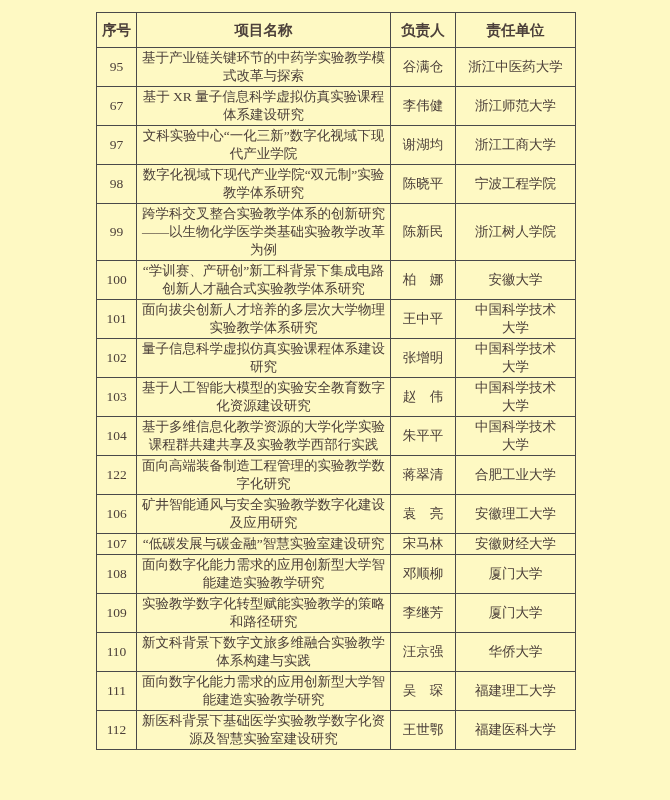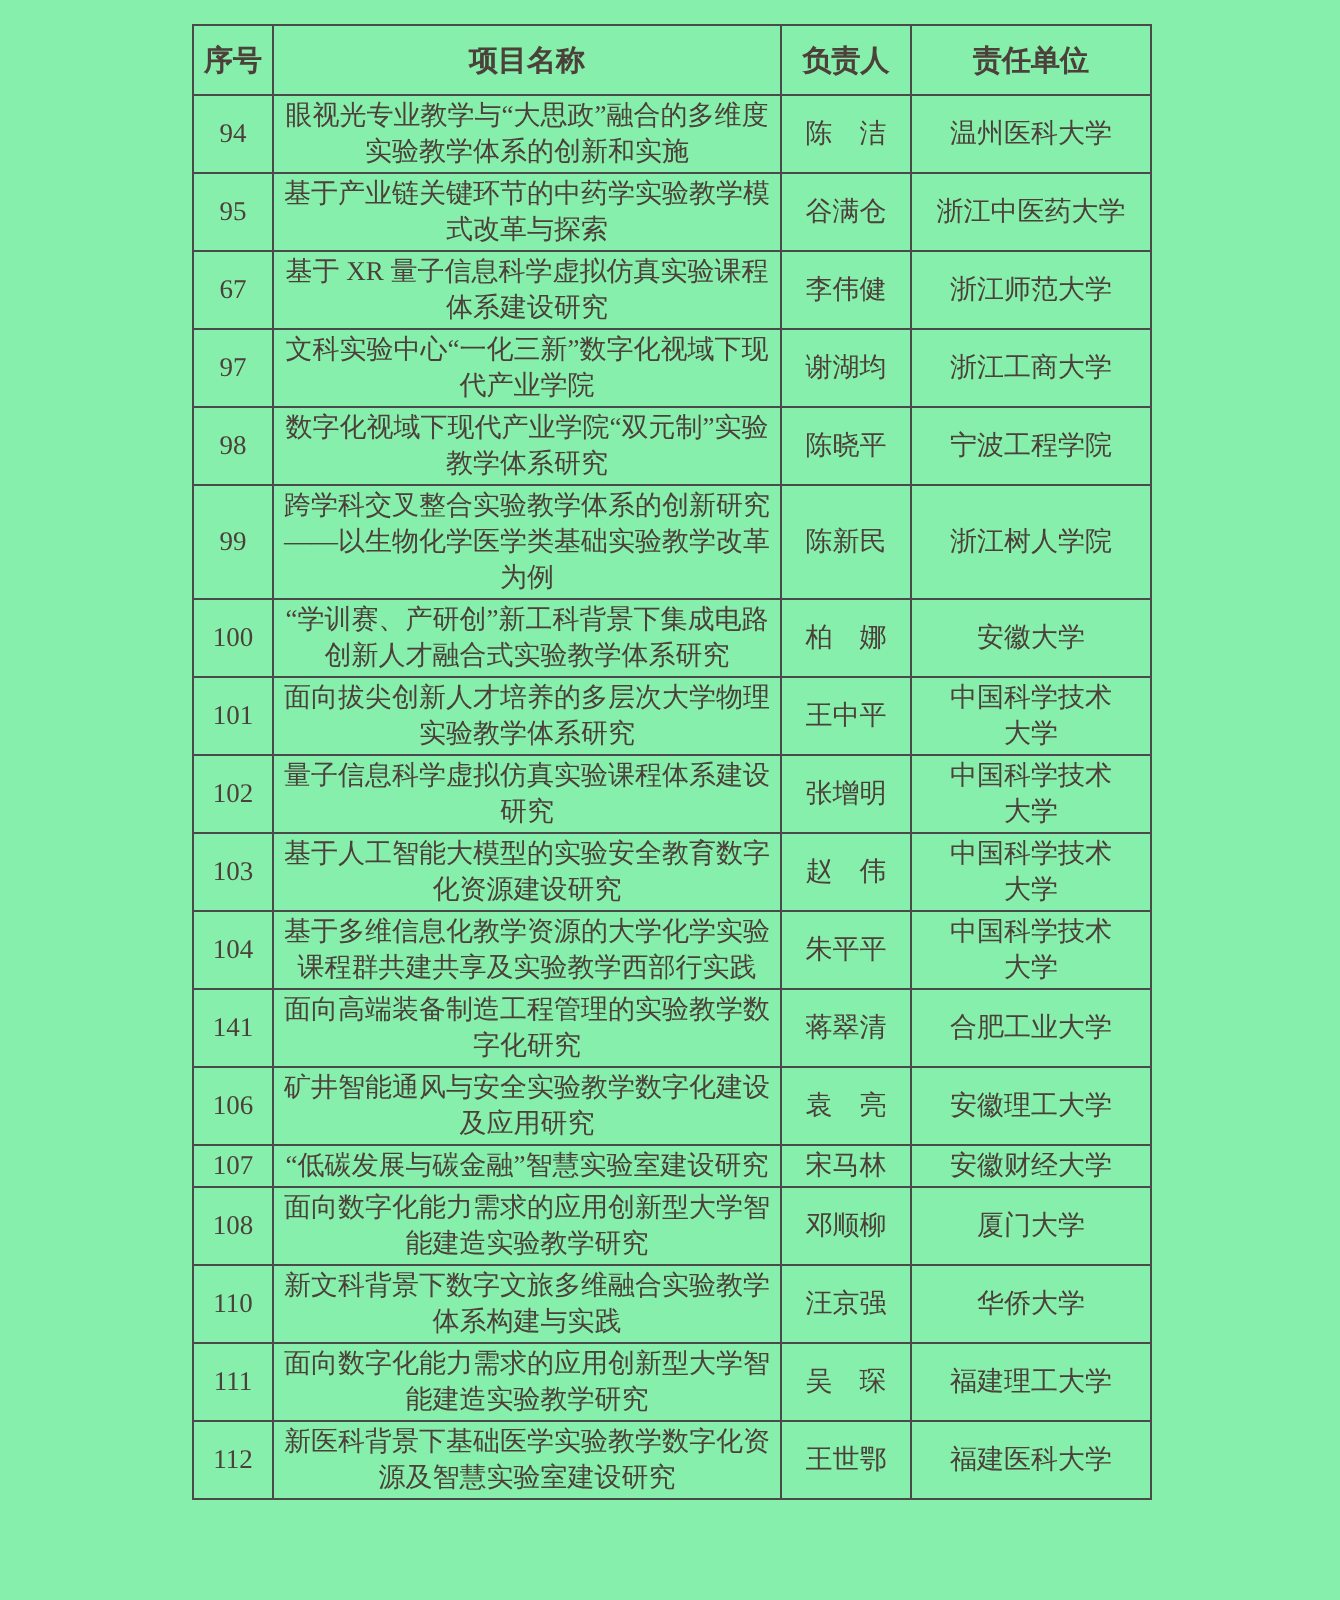--- a/index.html
+++ b/index.html
@@ -10,21 +10,21 @@
     width: 670px;
     height: 800px;
     background: #ffffff;
     font-family: "Liberation Serif", "DejaVu Serif", serif;
     overflow: hidden;
   }
   .page {
     position: relative;
     width: 670px;
     height: 800px;
-    background: #86efac;
+    background: #fef9c3;
   }
   .table-wrap {
     position: absolute;
     left: 96px;
     top: 12px;
     width: 479px;
   }
   table.projects {
     width: 479px;
     border-collapse: collapse;
@@ -75,26 +75,20 @@
       <thead>
         <tr>
           <th>序号</th>
           <th>项目名称</th>
           <th>负责人</th>
           <th>责任单位</th>
         </tr>
       </thead>
       <tbody id="rows-body">
           <tr>
-    <td class="c-no">94</td>
-    <td class="c-name">眼视光专业教学与“大思政”融合的多维度实验教学体系的创新和实施</td>
-    <td class="c-leader">陈　洁</td>
-    <td class="c-unit">温州医科大学</td>
-  </tr>
-          <tr>
     <td class="c-no">95</td>
     <td class="c-name">基于产业链关键环节的中药学实验教学模式改革与探索</td>
     <td class="c-leader">谷满仓</td>
     <td class="c-unit">浙江中医药大学</td>
   </tr>
           <tr>
     <td class="c-no">67</td>
     <td class="c-name">基于 XR 量子信息科学虚拟仿真实验课程体系建设研究</td>
     <td class="c-leader">李伟健</td>
     <td class="c-unit">浙江师范大学</td>
@@ -145,41 +139,47 @@
 大学</td>
   </tr>
           <tr>
     <td class="c-no">104</td>
     <td class="c-name">基于多维信息化教学资源的大学化学实验课程群共建共享及实验教学西部行实践</td>
     <td class="c-leader">朱平平</td>
     <td class="c-unit">中国科学技术
 大学</td>
   </tr>
           <tr>
-    <td class="c-no">141</td>
+    <td class="c-no">122</td>
     <td class="c-name">面向高端装备制造工程管理的实验教学数字化研究</td>
     <td class="c-leader">蒋翠清</td>
     <td class="c-unit">合肥工业大学</td>
   </tr>
           <tr>
     <td class="c-no">106</td>
     <td class="c-name">矿井智能通风与安全实验教学数字化建设及应用研究</td>
     <td class="c-leader">袁　亮</td>
     <td class="c-unit">安徽理工大学</td>
   </tr>
           <tr>
     <td class="c-no">107</td>
     <td class="c-name">“低碳发展与碳金融”智慧实验室建设研究</td>
     <td class="c-leader">宋马林</td>
     <td class="c-unit">安徽财经大学</td>
   </tr>
           <tr>
     <td class="c-no">108</td>
     <td class="c-name">面向数字化能力需求的应用创新型大学智能建造实验教学研究</td>
     <td class="c-leader">邓顺柳</td>
+    <td class="c-unit">厦门大学</td>
+  </tr>
+          <tr>
+    <td class="c-no">109</td>
+    <td class="c-name">实验教学数字化转型赋能实验教学的策略和路径研究</td>
+    <td class="c-leader">李继芳</td>
     <td class="c-unit">厦门大学</td>
   </tr>
           <tr>
     <td class="c-no">110</td>
     <td class="c-name">新文科背景下数字文旅多维融合实验教学体系构建与实践</td>
     <td class="c-leader">汪京强</td>
     <td class="c-unit">华侨大学</td>
   </tr>
           <tr>
     <td class="c-no">111</td>

